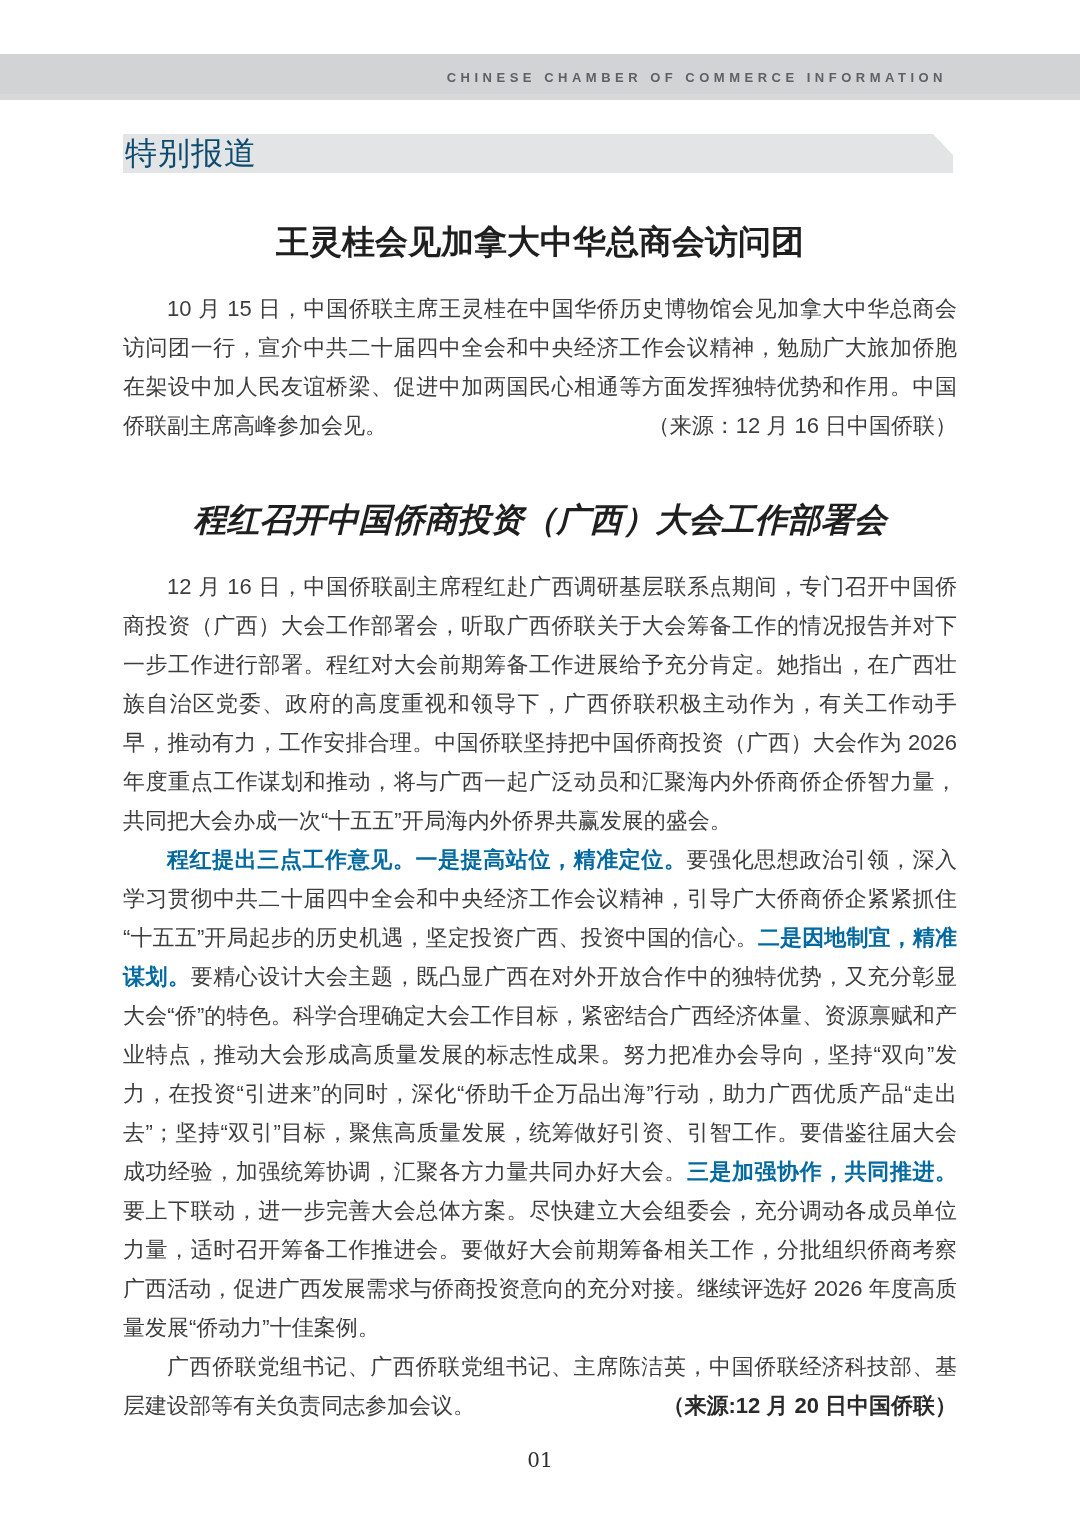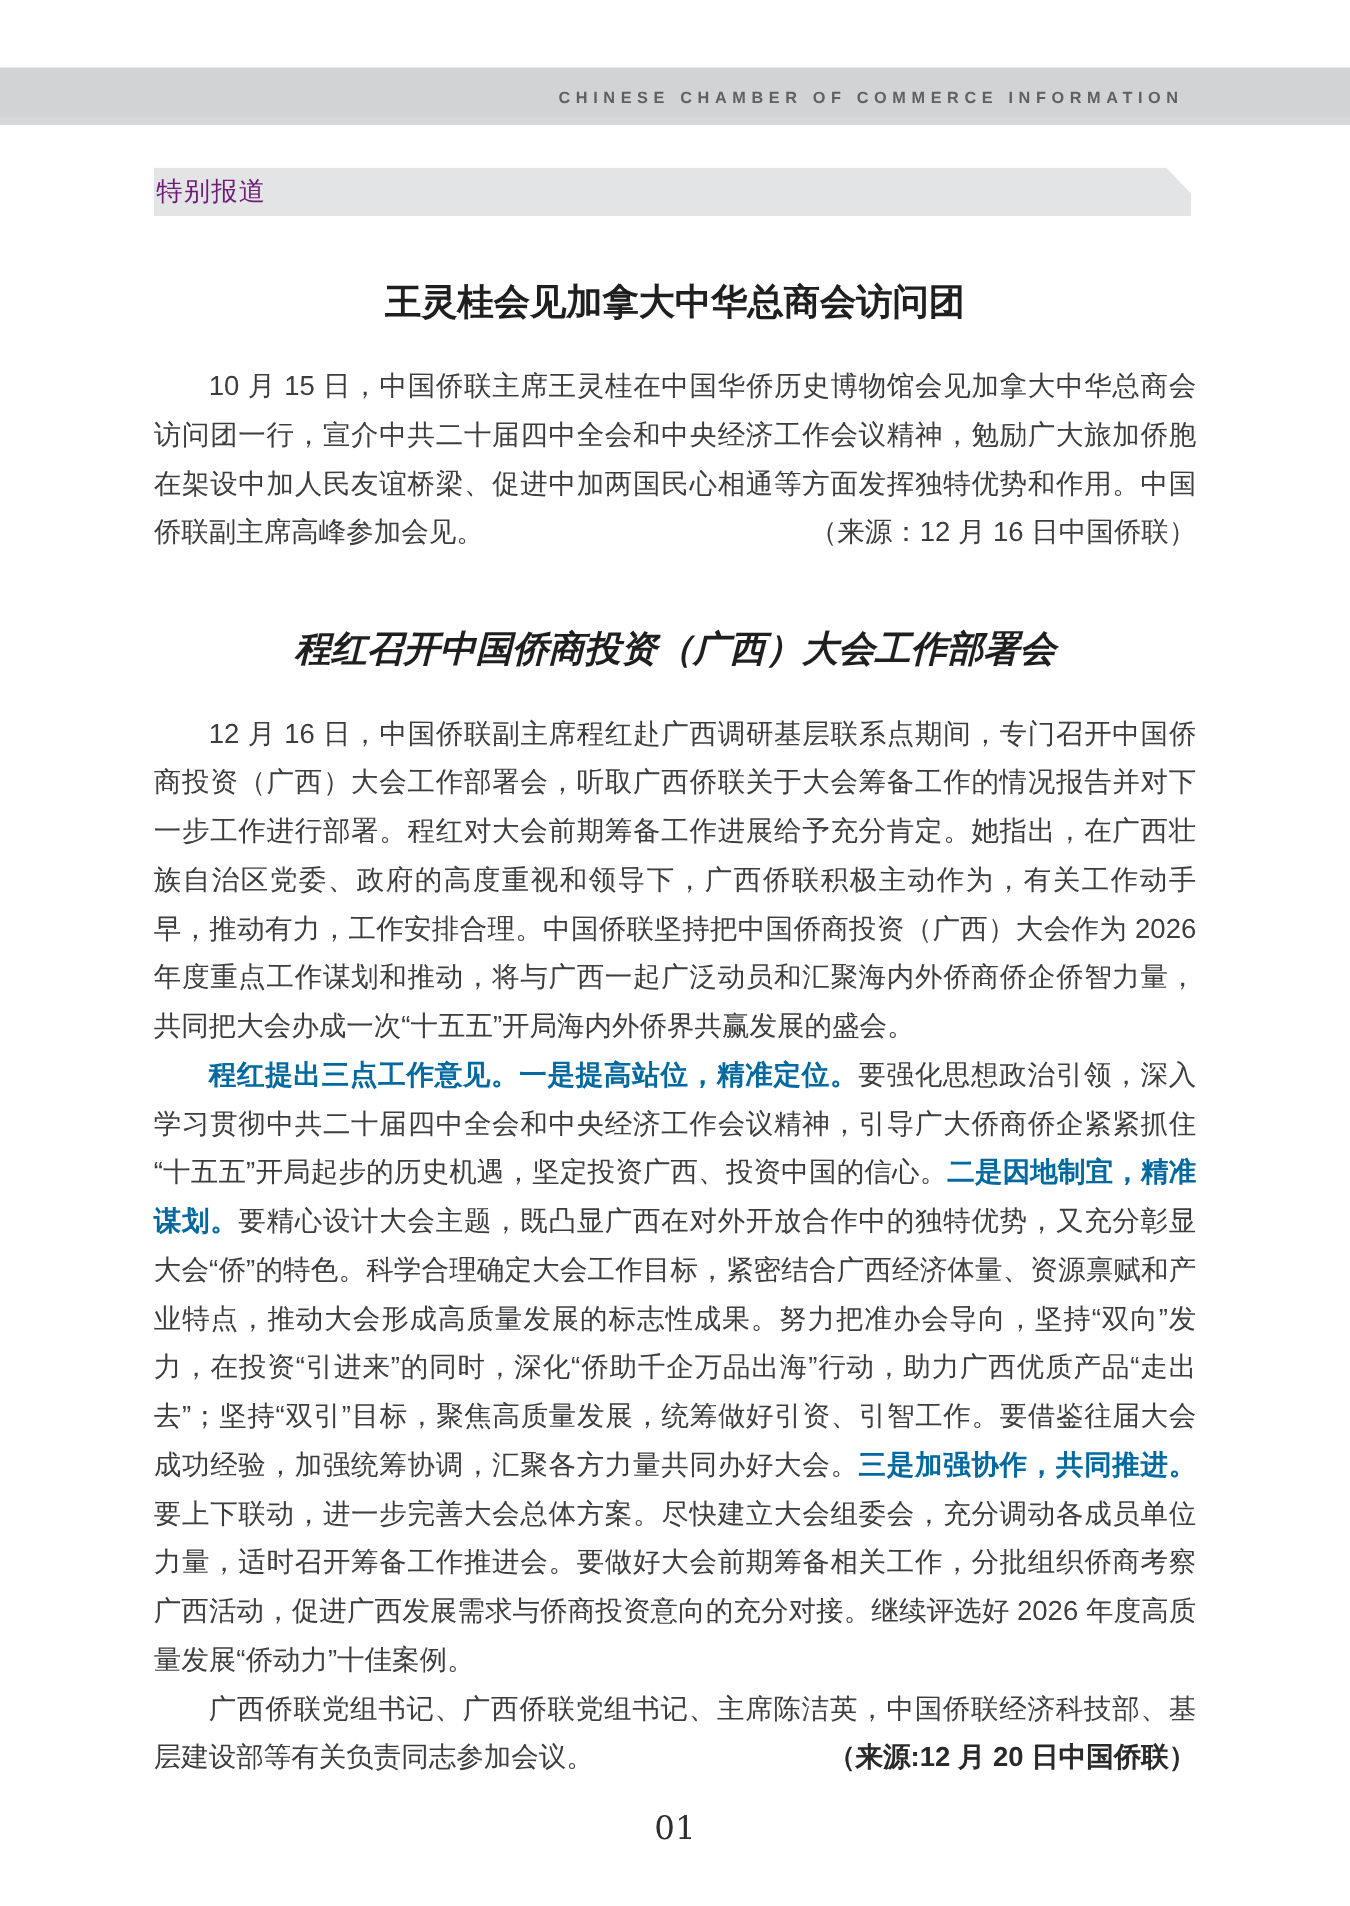--- a/index.html
+++ b/index.html
@@ -31,35 +31,35 @@
   }
   
   .section-badge {
     position: absolute; top: 134px; left: 123px;
     width: 830px; height: 39px;
     background: #e3e4e6;
     clip-path: polygon(0 0, calc(100% - 20px) 0, 100% 21px, 100% 100%, 0 100%);
   }
   .section-badge .section-label {
     font-family: "Liberation Serif", "DejaVu Serif", serif;
-    font-size: 21px; line-height: 39px;
-    color: #701a75;
+    font-size: 32px; line-height: 39px;
+    color: #0c4a6e;
     padding-left: 2px;
     letter-spacing: 1px;
   }
   
   .content {
     position: absolute; top: 173px; left: 123px;
     width: 834px;
     color: #3d3d3d;
     font-size: 22px; line-height: 39px;
     text-align: justify;
   }
   .content h1 {
-    font-size: 29px; line-height: 38px;
+    font-size: 33px; line-height: 38px;
     font-weight: bold; color: #1f1f1f;
     text-align: center; text-indent: 0;
     margin: 0;
   }
   .article-1 h1 { margin-top: 50px; margin-bottom: 28px; }
   .article-2 h1 { margin-top: 56px; margin-bottom: 28px; font-style: italic; }
   .content p { margin: 0; text-indent: 2em; }
   .content .b { font-weight: bold; color: #0369a1; }
   .source {
     text-align: right;
@@ -67,21 +67,21 @@
     line-height: 39px;
   }
   .source.bold { font-weight: bold; color: #2a2a2a; }
   
   .footer {
     position: absolute; top: 1448px; left: 0;
     width: 1080px; text-align: center;
   }
   .page-number {
     font-family: "DejaVu Serif", "Liberation Serif", serif;
-    font-size: 26px; color: #2e2e2e;
+    font-size: 20px; color: #2e2e2e;
     display: inline-block;
   }
 </style>
 </head>
 <body>
 
 <div class="topbar">
   <span class="banner-text">CHINESE CHAMBER OF COMMERCE INFORMATION</span>
 </div>
 <div class="topbar-thin"></div>

